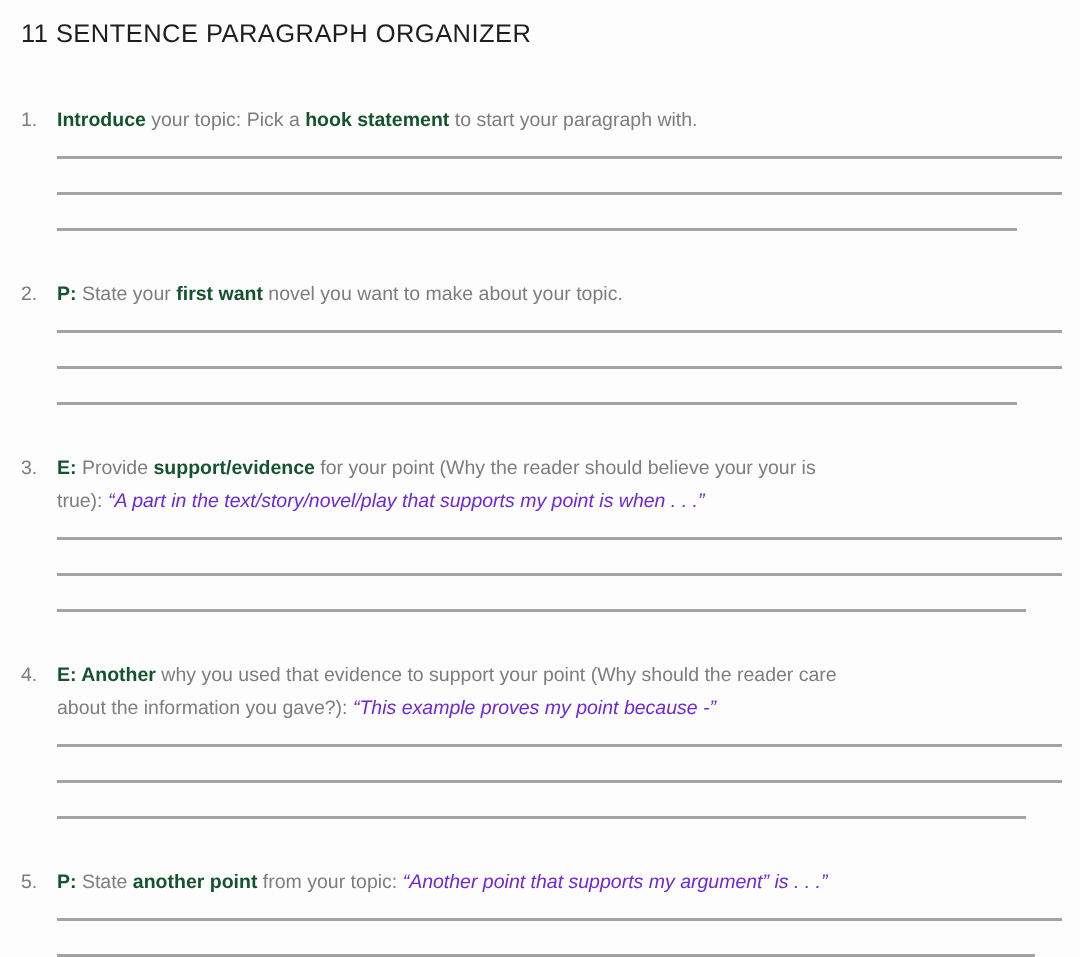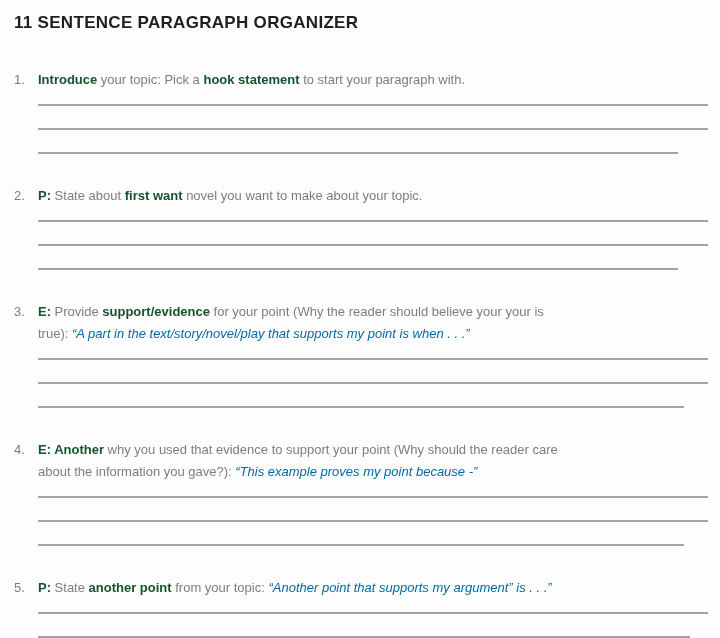--- a/index.html
+++ b/index.html
@@ -12,21 +12,21 @@
     -webkit-font-smoothing: antialiased;
   }
   .page {
     box-sizing: border-box;
     width: 720px;
     height: 638px;
     padding: 12px 12px 0 14px;
   }
   .doc-title {
     font-size: 17px;
-    font-weight: bold;
+    font-weight: normal;
     color: #1e1e1e;
     letter-spacing: 0.3px;
     line-height: 21px;
     margin: 0 0 36px 0;
   }
   .section {
     position: relative;
     padding-left: 24px;
     margin-bottom: 31px;
   }
@@ -39,21 +39,21 @@
   }
   .num {
     position: absolute;
     left: 0;
     top: 0;
     font-size: 13px;
     line-height: 22px;
     color: #7d7d7d;
   }
   .b { font-weight: bold; color: #14532d; }
-  .i { font-style: italic; color: #0369a1; }
+  .i { font-style: italic; color: #6d28d9; }
   .rules { margin: 0; }
   .rule {
     height: 22px;
     border-bottom: 2px solid #a3a3a3;
   }
   .rule-first { height: 13px; }
   .short-a { margin-right: 30px; }
   .short-b { margin-right: 24px; }
   .short-c { margin-right: 18px; }
 </style>
@@ -69,21 +69,21 @@
     <p class="item-text"><span class="b">Introduce</span><span> your topic: Pick a </span><span class="b">hook statement</span><span> to start your paragraph with.</span></p>
     <div class="rules">
       <div class="rule rule-first"></div>
       <div class="rule"></div>
       <div class="rule short-a"></div>
     </div>
   </div>
 
   <div class="section">
     <span class="num">2.</span>
-    <p class="item-text"><span class="b">P:</span><span> State about </span><span class="b">first want</span><span> novel you want to make about your topic.</span></p>
+    <p class="item-text"><span class="b">P:</span><span> State your </span><span class="b">first want</span><span> novel you want to make about your topic.</span></p>
     <div class="rules">
       <div class="rule rule-first"></div>
       <div class="rule"></div>
       <div class="rule short-a"></div>
     </div>
   </div>
 
   <div class="section">
     <span class="num">3.</span>
     <p class="item-text"><span class="b">E:</span><span> Provide </span><span class="b">support/evidence</span><span> for your point (Why the reader should believe your your is</span><br><span>true): </span><span class="i">“A part in the text/story/novel/play that supports my point is when . . .”</span></p>

